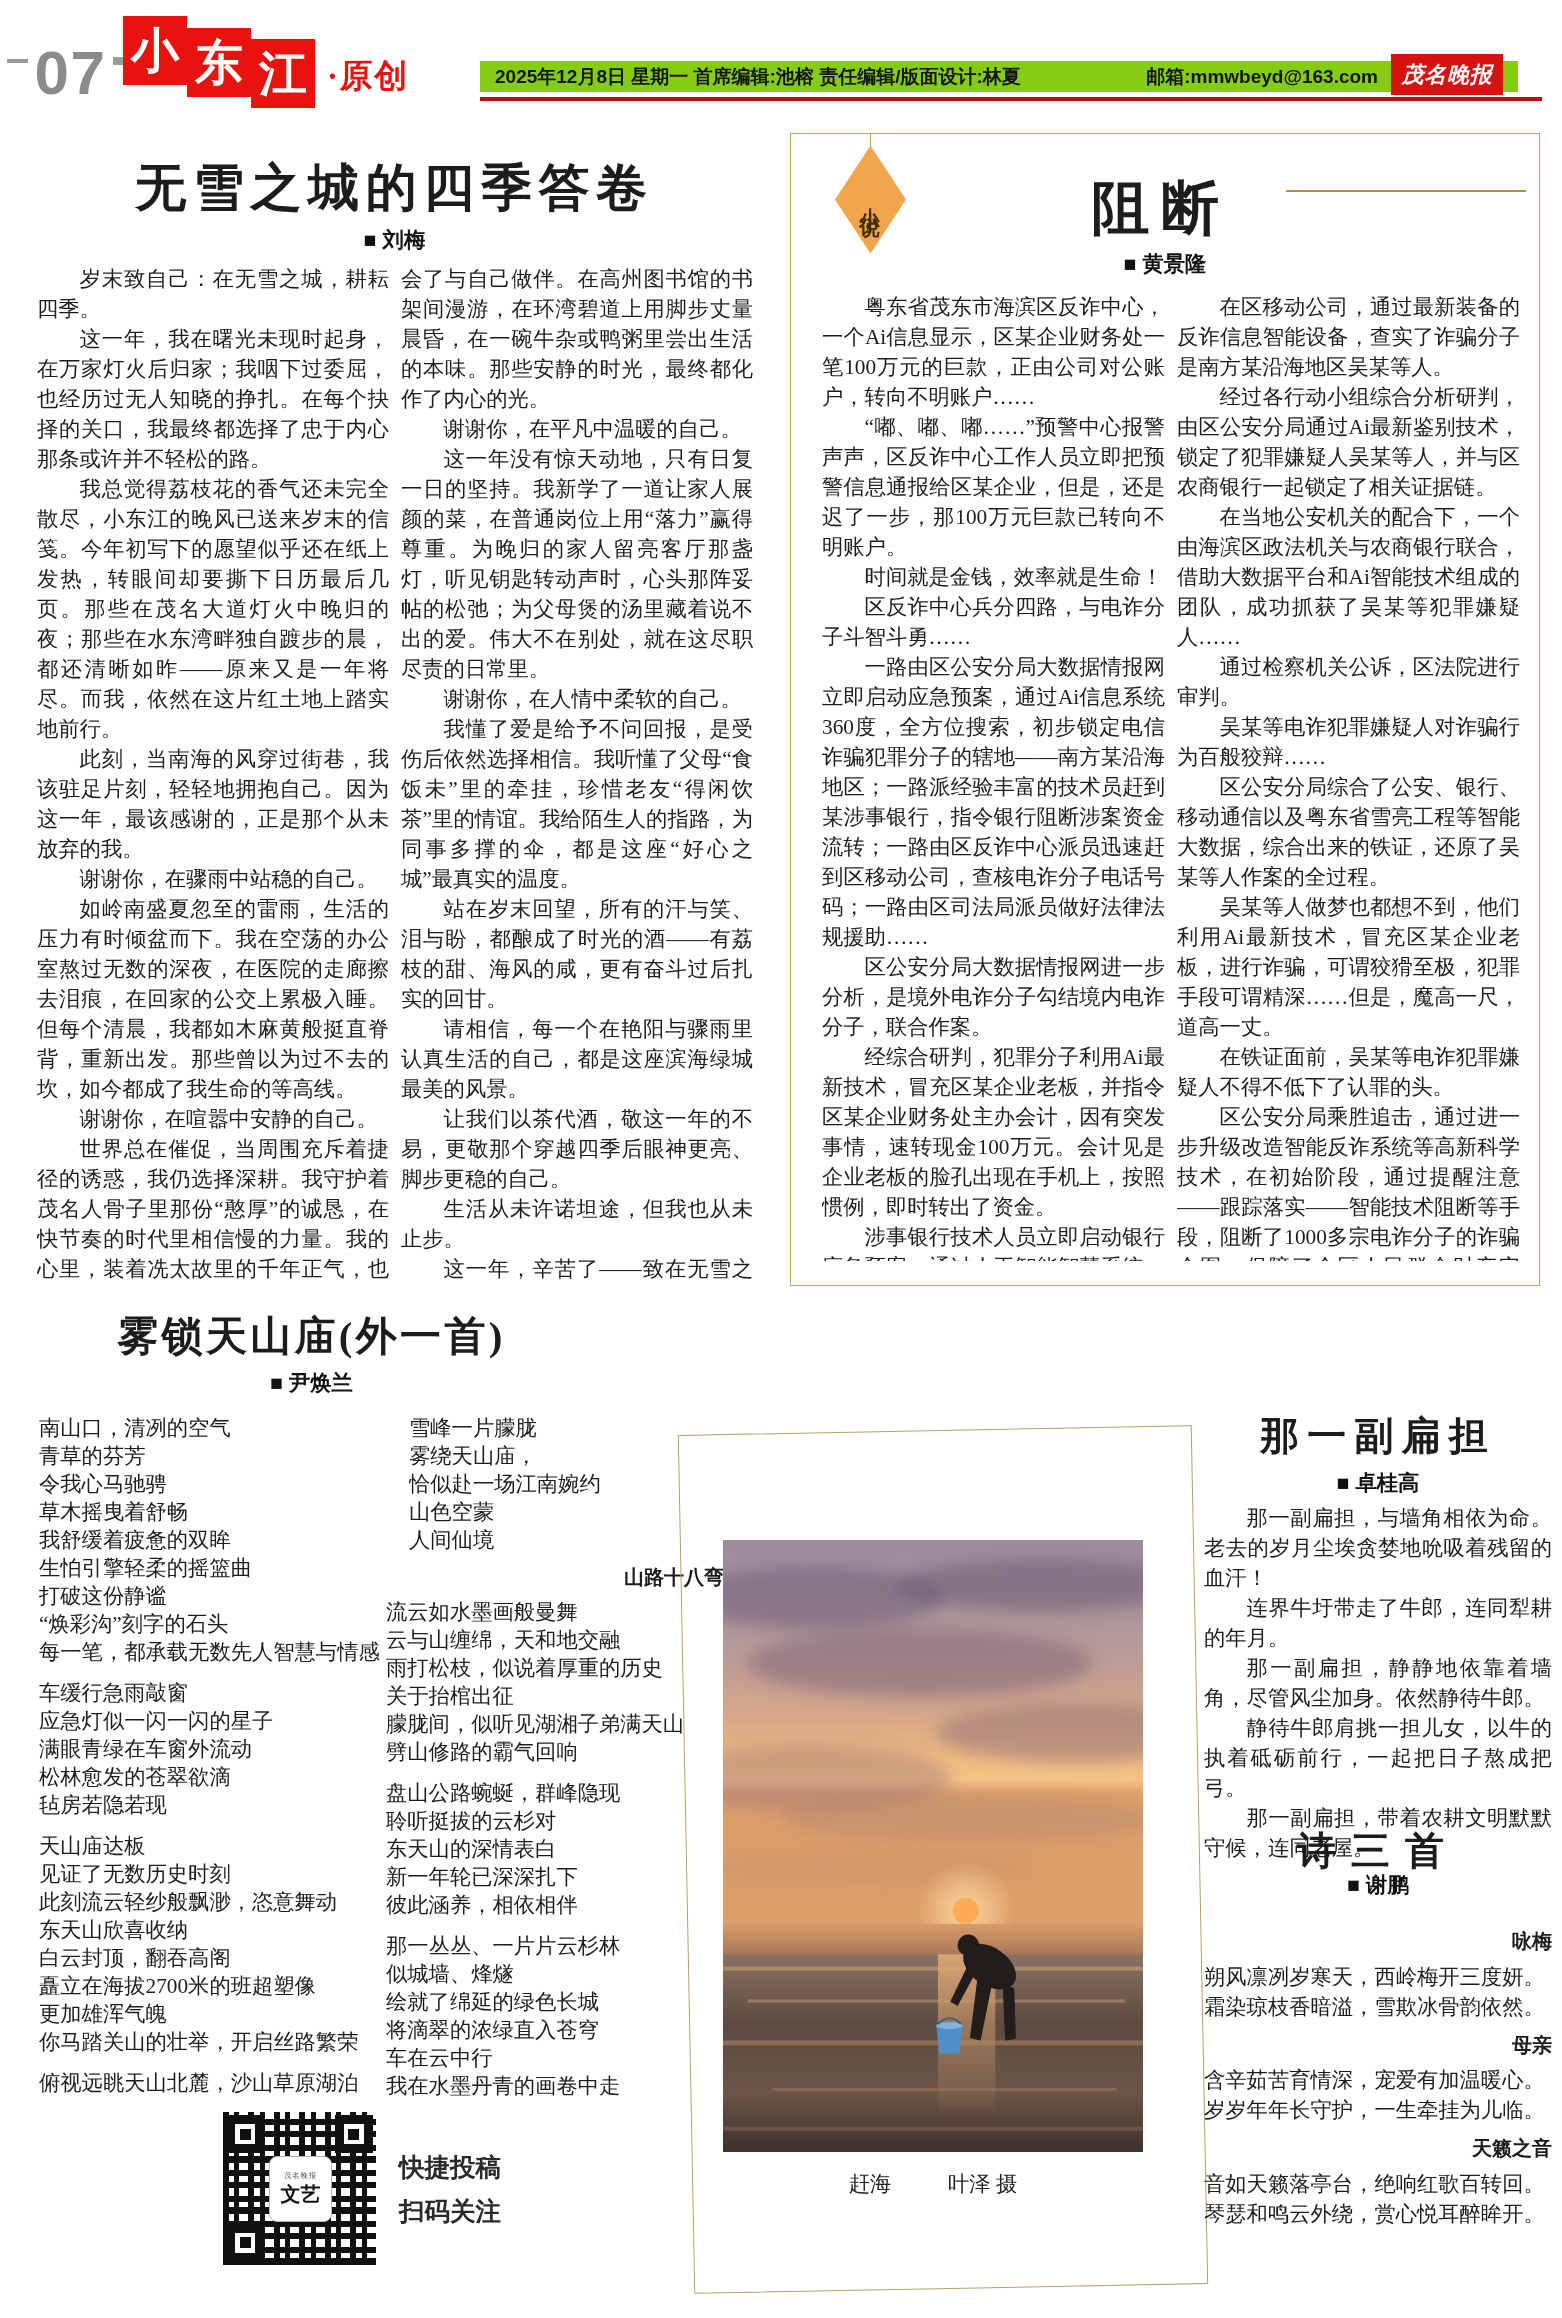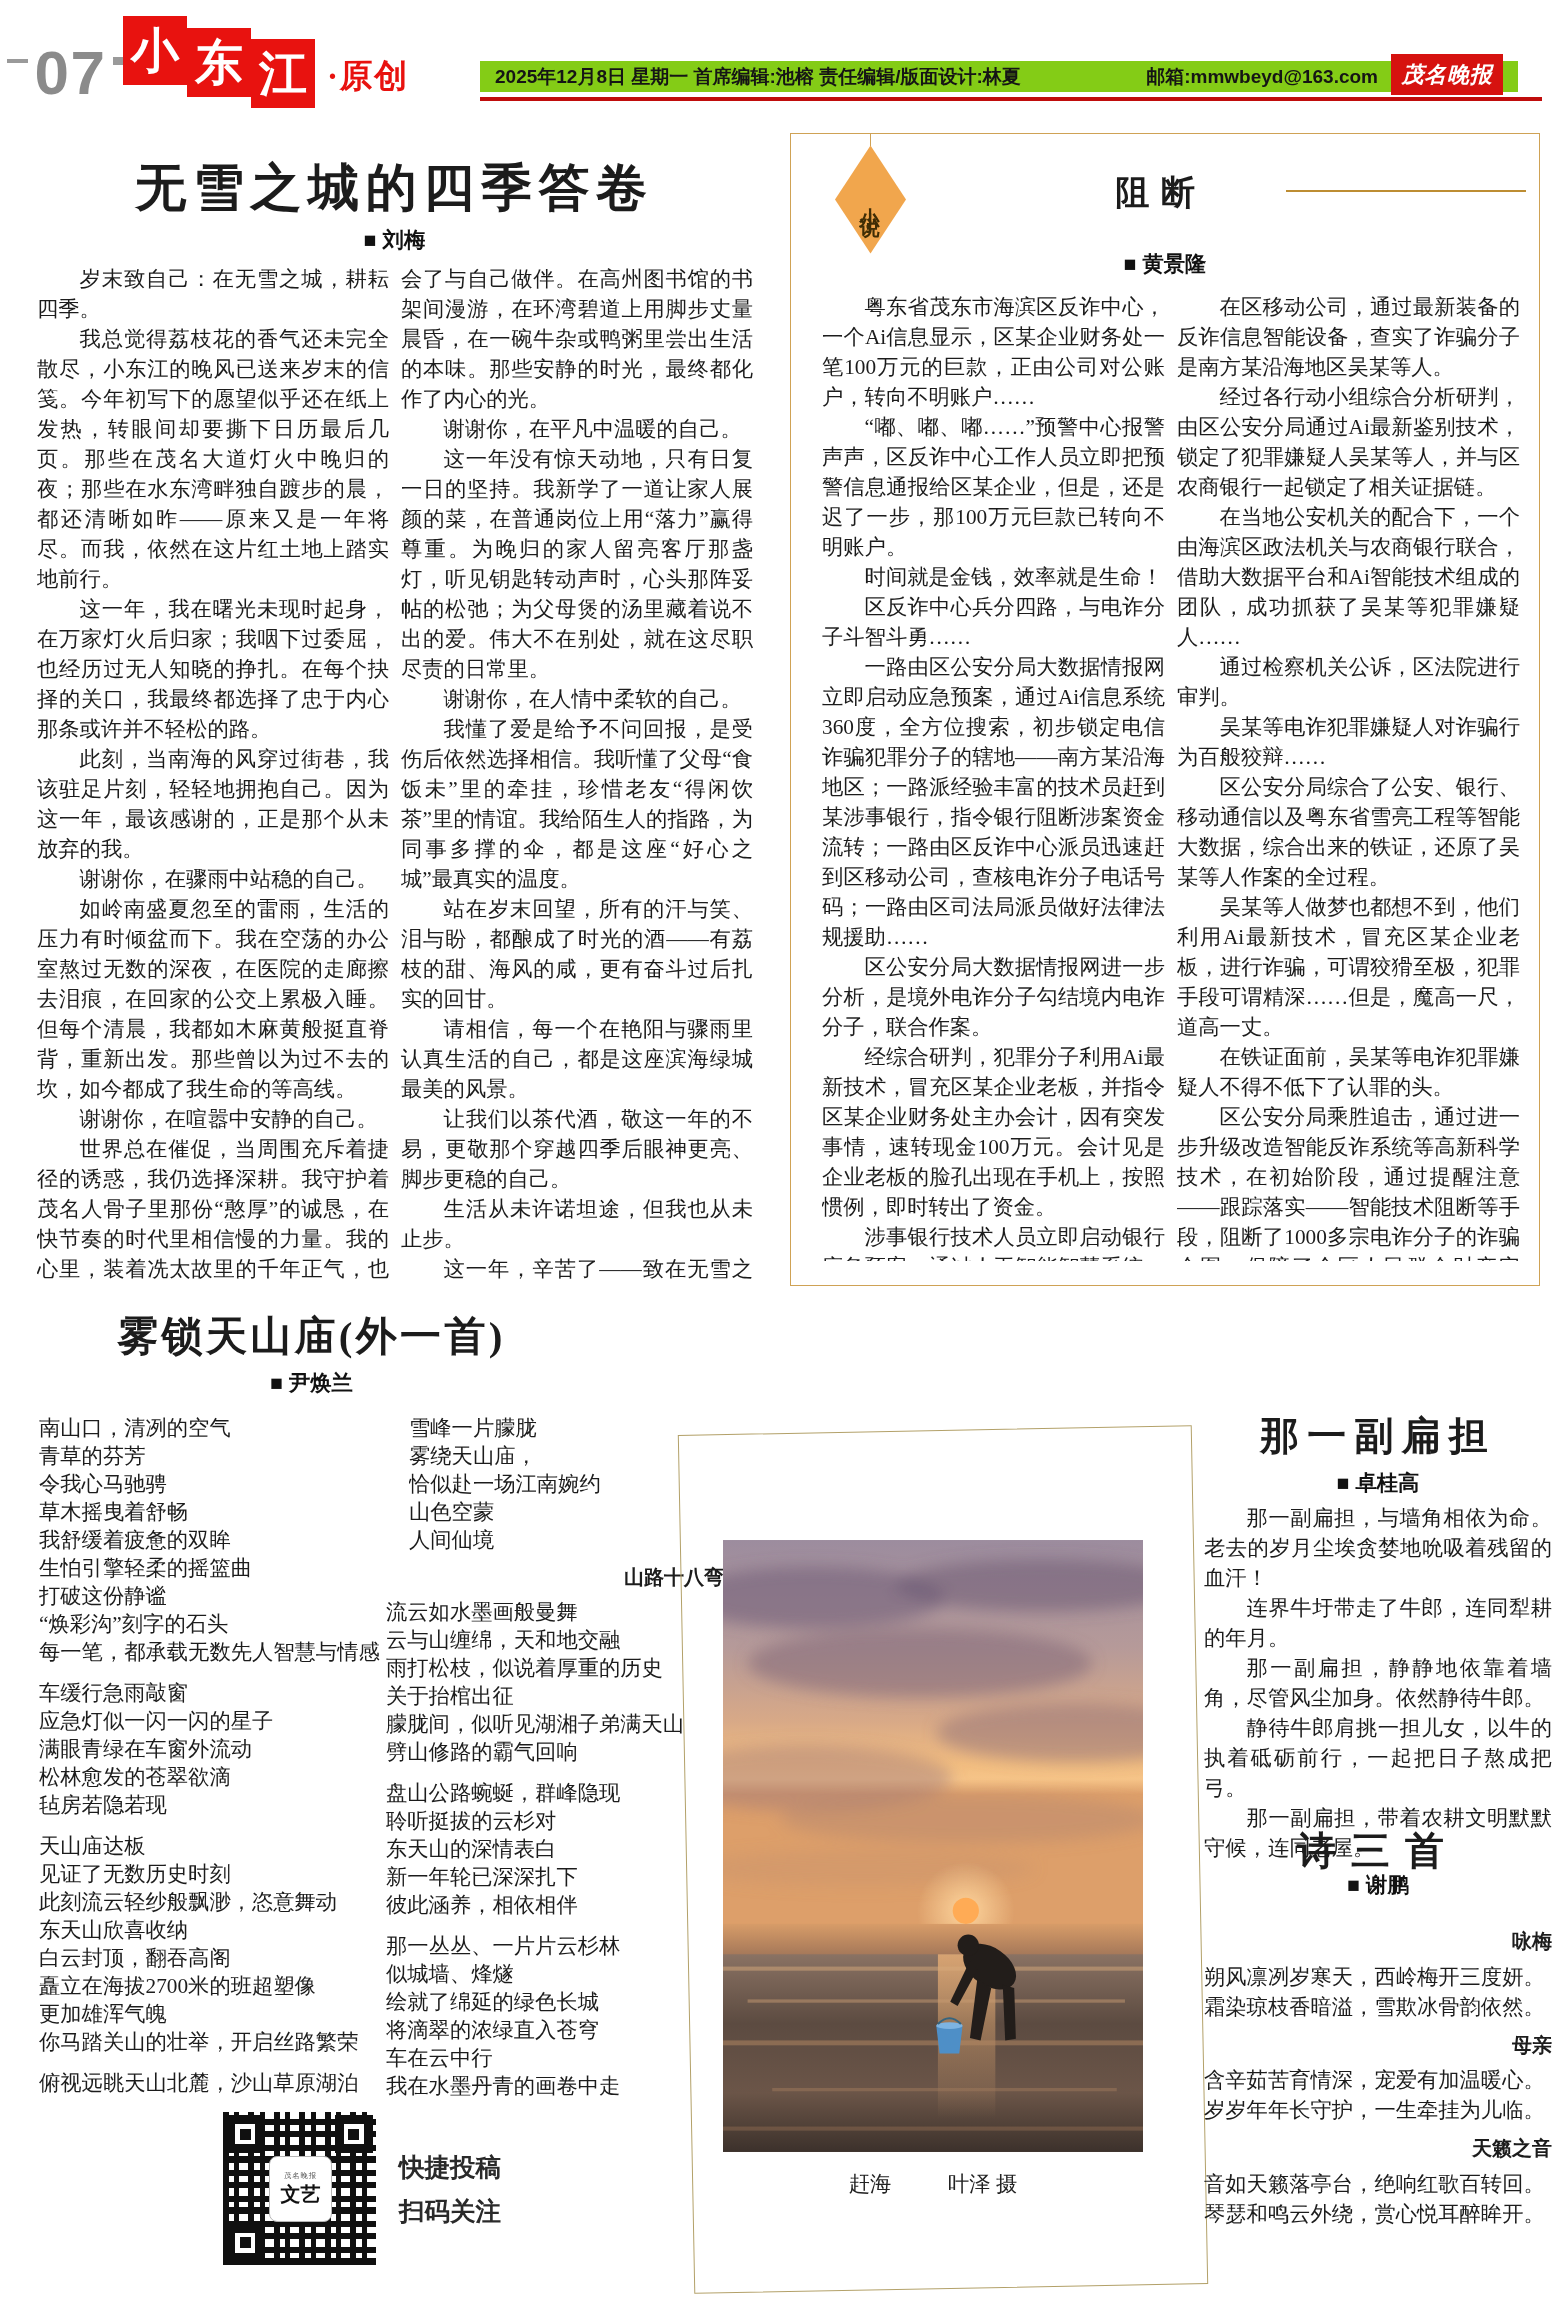--- a/index.html
+++ b/index.html
@@ -94,22 +94,22 @@
     <span data-name="dateline">2025年12月8日 星期一 首席编辑:池榕 责任编辑/版面设计:林夏</span>
     <span data-name="email">邮箱:mmwbeyd@163.com</span>
   </div>
   <div class="abs brand" style="left:1391px; top:54px; width:112px; height:41px;" data-name="brand-logo">茂名晚报</div>
   <div class="abs redline" style="left:480px; top:97px; width:1062px; height:4.1px;" data-name="header-rule"></div>
 
   <div class="abs c-title" style="left:33px; top:154px; width:723px; font-size:51px; letter-spacing:6.6px;" data-name="essay-title">无雪之城的四季答卷</div>
   <div class="abs author" style="left:33px; top:225px; width:723px;" data-name="essay-author">■ 刘梅</div>
   <div class="abs bodytext" style="left:37px; top:264px; width:352px; height:1020px; overflow:hidden;" data-name="essay-col1">
       <p data-name="paragraph">岁末致自己：在无雪之城，耕耘四季。</p>
+      <p data-name="paragraph">这一年，我在曙光未现时起身，在万家灯火后归家；我咽下过委屈，也经历过无人知晓的挣扎。在每个抉择的关口，我最终都选择了忠于内心那条或许并不轻松的路。</p>
       <p data-name="paragraph">我总觉得荔枝花的香气还未完全散尽，小东江的晚风已送来岁末的信笺。今年初写下的愿望似乎还在纸上发热，转眼间却要撕下日历最后几页。那些在茂名大道灯火中晚归的夜；那些在水东湾畔独自踱步的晨，都还清晰如昨——原来又是一年将尽。而我，依然在这片红土地上踏实地前行。</p>
-      <p data-name="paragraph">这一年，我在曙光未现时起身，在万家灯火后归家；我咽下过委屈，也经历过无人知晓的挣扎。在每个抉择的关口，我最终都选择了忠于内心那条或许并不轻松的路。</p>
       <p data-name="paragraph">此刻，当南海的风穿过街巷，我该驻足片刻，轻轻地拥抱自己。因为这一年，最该感谢的，正是那个从未放弃的我。</p>
       <p data-name="paragraph">谢谢你，在骤雨中站稳的自己。</p>
       <p data-name="paragraph">如岭南盛夏忽至的雷雨，生活的压力有时倾盆而下。我在空荡的办公室熬过无数的深夜，在医院的走廊擦去泪痕，在回家的公交上累极入睡。但每个清晨，我都如木麻黄般挺直脊背，重新出发。那些曾以为过不去的坎，如今都成了我生命的等高线。</p>
       <p data-name="paragraph">谢谢你，在喧嚣中安静的自己。</p>
       <p data-name="paragraph">世界总在催促，当周围充斥着捷径的诱惑，我仍选择深耕。我守护着茂名人骨子里那份“憨厚”的诚恳，在快节奏的时代里相信慢的力量。我的心里，装着冼太故里的千年正气，也装着露天矿公园的落日和荔枝林里的星光，因为我没有忘记为何出发。</p>
     </div>
   <div class="abs bodytext" style="left:401px; top:264px; width:352px; height:1020px; overflow:hidden;" data-name="essay-col2">
       <p data-name="paragraph">会了与自己做伴。在高州图书馆的书架间漫游，在环湾碧道上用脚步丈量晨昏，在一碗牛杂或鸭粥里尝出生活的本味。那些安静的时光，最终都化作了内心的光。</p>
       <p data-name="paragraph">谢谢你，在平凡中温暖的自己。</p>
       <p data-name="paragraph">这一年没有惊天动地，只有日复一日的坚持。我新学了一道让家人展颜的菜，在普通岗位上用“落力”赢得尊重。为晚归的家人留亮客厅那盏灯，听见钥匙转动声时，心头那阵妥帖的松弛；为父母煲的汤里藏着说不出的爱。伟大不在别处，就在这尽职尽责的日常里。</p>
@@ -121,21 +121,21 @@
       <p data-name="paragraph">生活从未许诺坦途，但我也从未止步。</p>
       <p data-name="paragraph">这一年，辛苦了——致在无雪之城耕耘出整片春天的自己。</p>
     </div>
 
   <div class="abs novelbox" style="left:790px; top:133px; width:750px; height:1153px;" data-name="short-story-box">
     <div class="hangline" data-name="diamond-hanger-line"></div>
     <div class="diamond" data-name="genre-badge-diamond">
       <span data-name="genre-badge-text">小小说</span>
     </div>
     <div class="nv-line" data-name="title-rule"></div>
-    <div class="c-title" style="position:absolute; left:0; right:8px; top:36px; font-size:34px; letter-spacing:11.5px;" data-name="story-title">阻断</div>
+    <div class="c-title" style="position:absolute; left:0; right:8px; top:36px; font-size:58px; letter-spacing:11.5px;" data-name="story-title">阻断</div>
     <div class="author" style="position:absolute; left:0; right:0; top:115px;" data-name="story-author">■ 黄景隆</div>
     <div class="bodytext" style="position:absolute; left:31px; top:158px; width:343px; height:969px; overflow:hidden;" data-name="story-col1">
         <p data-name="paragraph">粤东省茂东市海滨区反诈中心，一个Ai信息显示，区某企业财务处一笔100万元的巨款，正由公司对公账户，转向不明账户……</p>
         <p data-name="paragraph">“嘟、嘟、嘟……”预警中心报警声声，区反诈中心工作人员立即把预警信息通报给区某企业，但是，还是迟了一步，那100万元巨款已转向不明账户。</p>
         <p data-name="paragraph">时间就是金钱，效率就是生命！</p>
         <p data-name="paragraph">区反诈中心兵分四路，与电诈分子斗智斗勇……</p>
         <p data-name="paragraph">一路由区公安分局大数据情报网立即启动应急预案，通过Ai信息系统360度，全方位搜索，初步锁定电信诈骗犯罪分子的辖地——南方某沿海地区；一路派经验丰富的技术员赶到某涉事银行，指令银行阻断涉案资金流转；一路由区反诈中心派员迅速赶到区移动公司，查核电诈分子电话号码；一路由区司法局派员做好法律法规援助……</p>
         <p data-name="paragraph">区公安分局大数据情报网进一步分析，是境外电诈分子勾结境内电诈分子，联合作案。</p>
         <p data-name="paragraph">经综合研判，犯罪分子利用Ai最新技术，冒充区某企业老板，并指令区某企业财务处主办会计，因有突发事情，速转现金100万元。会计见是企业老板的脸孔出现在手机上，按照惯例，即时转出了资金。</p>
         <p data-name="paragraph">涉事银行技术人员立即启动银行应急预案，通过人工智能智慧系统，查获资金去向——南方某沿海地区……</p>

